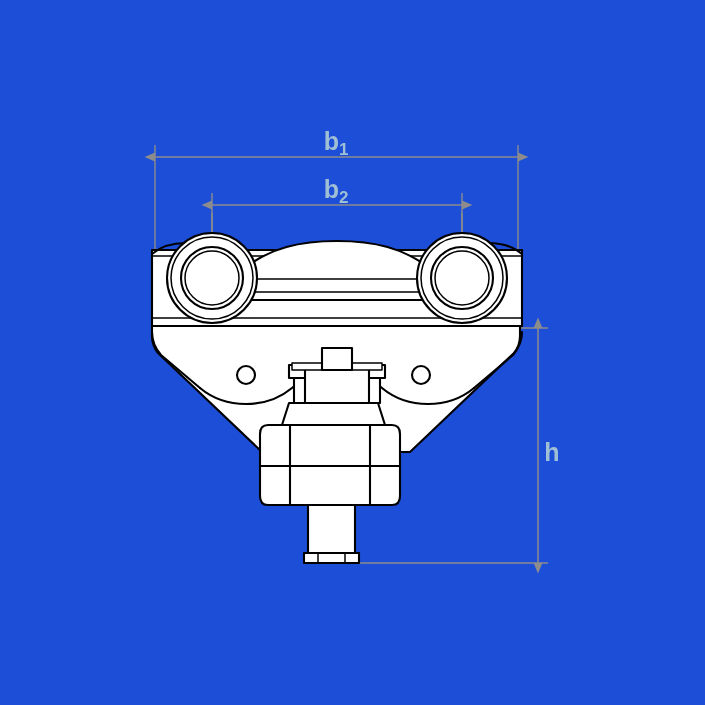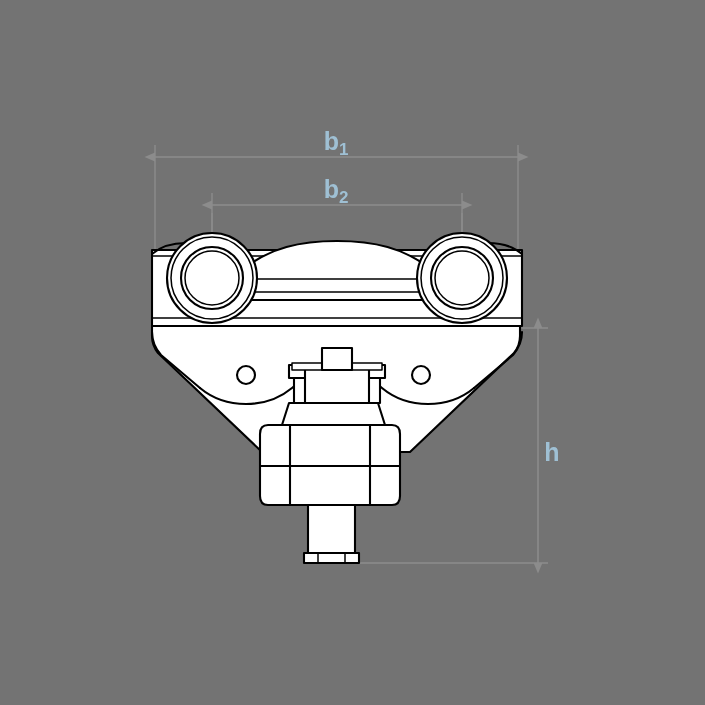--- a/index.html
+++ b/index.html
@@ -7,21 +7,21 @@
     padding: 0;
     background: #ffffff;
   }
   body {
     font-family: "Liberation Sans", sans-serif;
   }
   #drawing-root {
     position: relative;
     width: 705px;
     height: 705px;
-    background: #737373;
+    background: #1d4ed8;
     overflow: hidden;
   }
   #tech-svg {
     display: block;
     width: 705px;
     height: 705px;
   }
   .part-line {
     fill: none;
     stroke: #000000;

